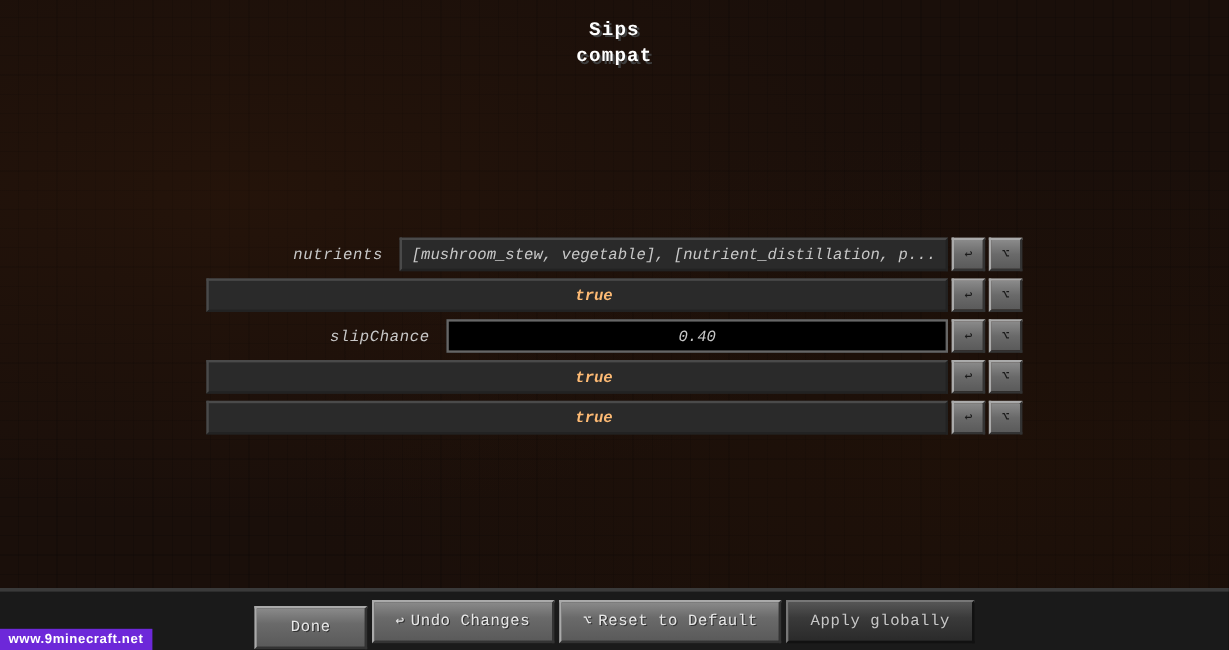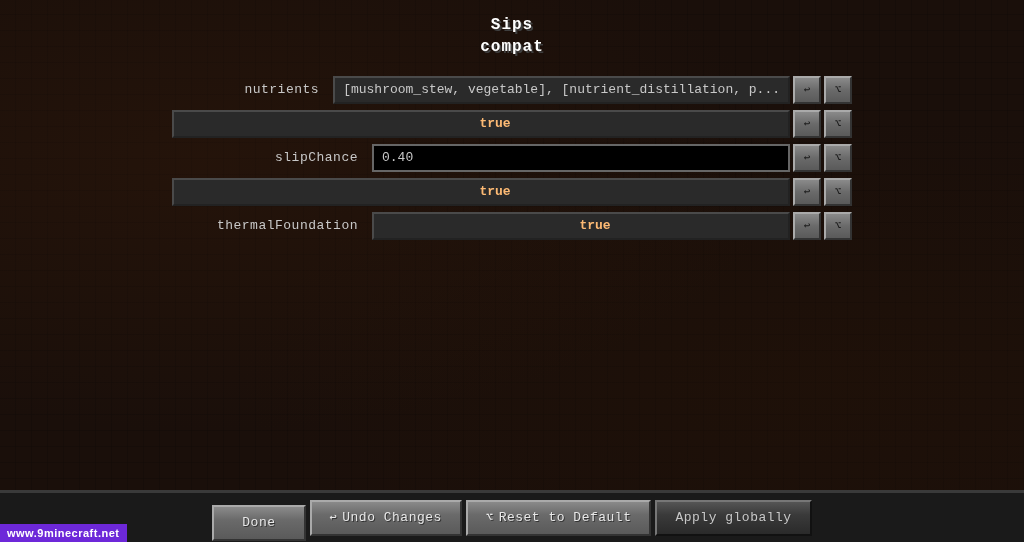--- a/index.html
+++ b/index.html
@@ -1,15 +1,15 @@
 <!DOCTYPE html>
 <html><head>
   <meta charset="utf-8">
   <style>
-    * { margin: 0; padding: 0; box-sizing: border-box; }
+    * { margin: 0; padding: 0; box-sizing: border-box; justify-content: center; }
 
     body {
       width: 1024px;
       height: 542px;
       background-color: #1a0f0a;
       background-image:
         repeating-linear-gradient(
           0deg,
           transparent,
           transparent 15px,
@@ -69,20 +69,21 @@
       display: flex;
       flex-direction: column;
       align-items: center;
       padding-top: 10px;
       overflow: hidden;
     }
 
     
     .settings-table {
       width: 680px;
+      font-style: italic;
     }
 
     .setting-row {
       display: flex;
       align-items: center;
       margin-bottom: 4px;
       height: 30px;
     }
 
     .setting-label {
@@ -254,21 +255,20 @@
           </div>
         </div>
         <div class="setting-row">
           <div class="setting-value-container">
             <div class="setting-value bool-value">true</div>
             <div class="btn-small">↩</div>
             <div class="btn-small">⌥</div>
           </div>
         </div>
         <div class="setting-row">
-          <div class="setting-label">thermalFoundation</div>
           <div class="setting-value-container">
             <div class="setting-value bool-value">true</div>
             <div class="btn-small">↩</div>
             <div class="btn-small">⌥</div>
           </div>
         </div>
       </div>
   </div>
 
   <div class="footer">

